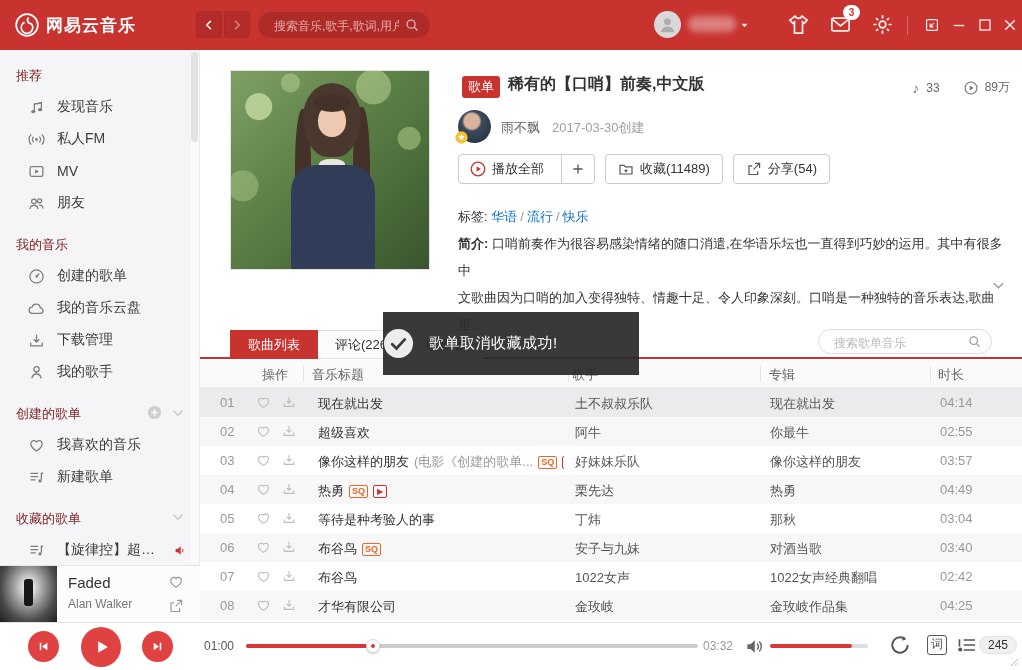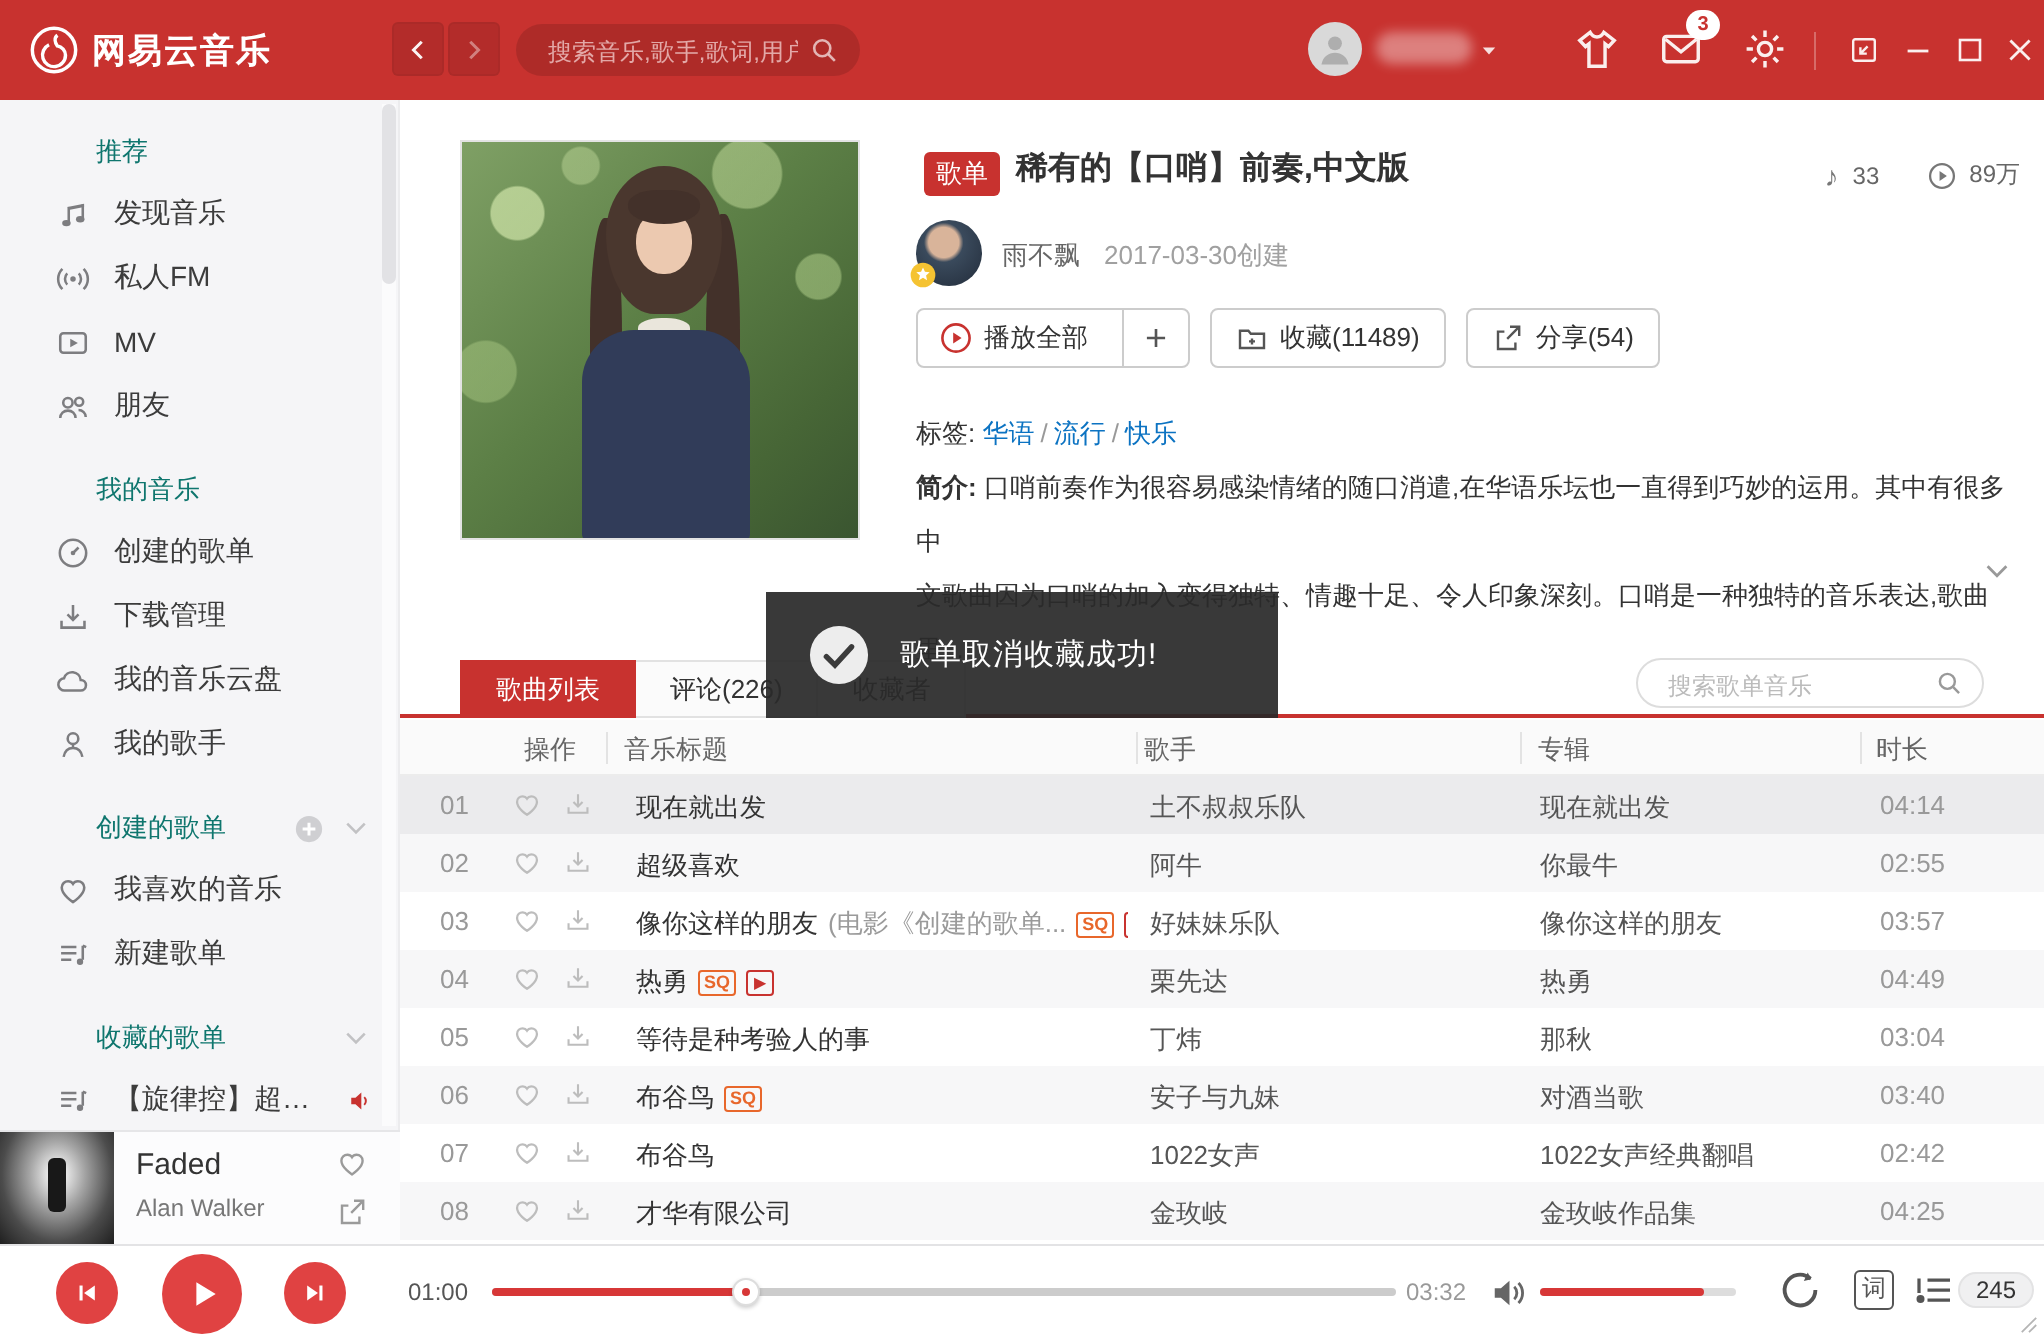--- a/index.html
+++ b/index.html
@@ -28,21 +28,21 @@
   .i-shirt{left:787px;} .i-mail{left:829px;} .i-gear{left:871px;}
   .badge-count{position:absolute;left:843px;top:5px;min-width:15px;height:15px;border-radius:8px;background:#fff;color:#C8322F;font-size:10px;font-weight:bold;text-align:center;line-height:15px;padding:0 1px;}
   .tb-div{position:absolute;left:907px;top:16px;width:1px;height:19px;background:rgba(255,255,255,.28);}
   .win-ic{position:absolute;top:17px;width:16px;height:16px;color:rgba(255,255,255,.92);}
   .i-miniw{left:924px;} .i-minw{left:951px;} .i-maxw{left:977px;} .i-closew{left:1002px;}
 
   
   .sidebar{position:absolute;left:0;top:50px;width:200px;height:515px;background:#F5F5F7;border-right:1px solid #ececee;box-sizing:border-box;overflow:hidden;}
   .sbar-track{position:absolute;right:1px;top:2px;width:7px;height:511px;background:#fbfbfc;}
   .sbar-thumb{position:absolute;right:1px;top:2px;width:7px;height:90px;border-radius:4px;background:#e2e2e5;}
-  .sec-label{display:flex;align-items:center;padding:17px 14px 6px 16px;color:#0f766e;font-size:13px;margin-left:32px;}
+  .sec-label{display:flex;align-items:flex-start;padding:17px 14px 6px 16px;color:#7f1d1d;font-size:13px;}
   .sec-ctrl{margin-left:auto;display:flex;gap:9px;align-items:center;color:#c2c2c4;}
   .sec-ctrl .ic{width:15px;height:15px;}
   .s-item{display:flex;align-items:center;height:32px;padding:0 12px 0 28px;color:#3c3c3c;font-size:14px;cursor:default;}
   .s-item .s-ic{width:17px;height:17px;margin-right:12px;color:#7d7d80;flex:none;}
   .s-label{white-space:nowrap;overflow:hidden;text-overflow:ellipsis;max-width:122px;}
   .s-play{width:13px;height:13px;color:#C8322F;margin-left:6px;flex:none;}
 
   
   .mini{position:absolute;left:0;top:565px;width:200px;height:57px;background:#fcfcfd;border-top:1px solid #e6e6e8;box-sizing:border-box;z-index:20;}
   .alb{position:absolute;left:0;top:0;width:57px;height:56px;background:radial-gradient(ellipse at 50% 38%,#ededed 0 9%,#a5a5a5 34%,#4c4c4c 68%,#1f1f1f 100%);}
@@ -142,21 +142,21 @@
   .c-title{left:118px;max-width:246px;overflow:hidden;text-overflow:ellipsis;display:flex;align-items:center;gap:5px;}
   .t-note{color:#9a9a9a;}
   .bdg{font-size:9px;font-weight:bold;border-radius:2px;padding:0px 2px;line-height:11px;display:inline-block;}
   .bdg.sq{color:#E8672B;border:1px solid #E8672B;}
   .bdg.mv{color:#C8322F;border:1px solid #C8322F;font-size:8px;padding:0 3px;}
   .c-artist{left:375px;max-width:175px;overflow:hidden;text-overflow:ellipsis;color:#555;}
   .c-album{left:570px;max-width:150px;overflow:hidden;text-overflow:ellipsis;color:#555;}
   .c-dur{left:740px;color:#999;}
 
   
-  .toast{position:absolute;left:383px;top:296px;width:256px;height:63px;background:rgba(42,42,42,.93);z-index:40;display:flex;align-items:center;padding-left:21px;box-sizing:border-box;}
+  .toast{position:absolute;left:383px;top:312px;width:256px;height:63px;background:rgba(42,42,42,.93);z-index:40;display:flex;align-items:center;box-sizing:border-box;}
   .toast .ic{width:31px;height:31px;flex:none;}
   .toast-msg{color:#fff;font-size:15px;margin-left:15px;letter-spacing:.5px;}
 </style>
 </head>
 <body>
 
 <div class="app">
 
   <header class="titlebar">
     <span class="logo ic">
@@ -302,32 +302,32 @@
               <circle cx="8" cy="8" r="6.2"></circle>
               <circle cx="8" cy="8" r="1.1" fill="currentColor" stroke="none"></circle>
               <path d="M8 8l2.6-2.6"></path>
             </svg>
           </span>
           <span class="s-label">创建的歌单</span>
         </div>
         <div class="s-item">
           <span class="ic s-ic">
             <svg viewBox="0 0 16 16" fill="none" stroke="currentColor" stroke-width="1.2">
+              <path d="M4.2 12.5h7.4a2.5 2.5 0 0 0 0-5 4 4 0 0 0-7.8-.8 2.7 2.7 0 0 0 .4 5.8z"></path>
+            </svg>
+          </span>
+          <span class="s-label">我的音乐云盘</span>
+        </div>
+        <div class="s-item">
+          <span class="ic s-ic">
+            <svg viewBox="0 0 16 16" fill="none" stroke="currentColor" stroke-width="1.2">
               <path d="M8 2.4v6.8M5.4 6.8L8 9.4l2.6-2.6M2.6 9.8v3.2h10.8V9.8"></path>
             </svg>
           </span>
           <span class="s-label">下载管理</span>
-        </div>
-        <div class="s-item">
-          <span class="ic s-ic">
-            <svg viewBox="0 0 16 16" fill="none" stroke="currentColor" stroke-width="1.2">
-              <path d="M4.2 12.5h7.4a2.5 2.5 0 0 0 0-5 4 4 0 0 0-7.8-.8 2.7 2.7 0 0 0 .4 5.8z"></path>
-            </svg>
-          </span>
-          <span class="s-label">我的音乐云盘</span>
         </div>
         <div class="s-item">
           <span class="ic s-ic">
             <svg viewBox="0 0 16 16" fill="none" stroke="currentColor" stroke-width="1.2">
               <circle cx="8" cy="5" r="2.5"></circle>
               <path d="M3.6 13.6c.5-2.9 2.3-4.2 4.4-4.2s3.9 1.3 4.4 4.2M8 7.5v2"></path>
             </svg>
           </span>
           <span class="s-label">我的歌手</span>
         </div>

